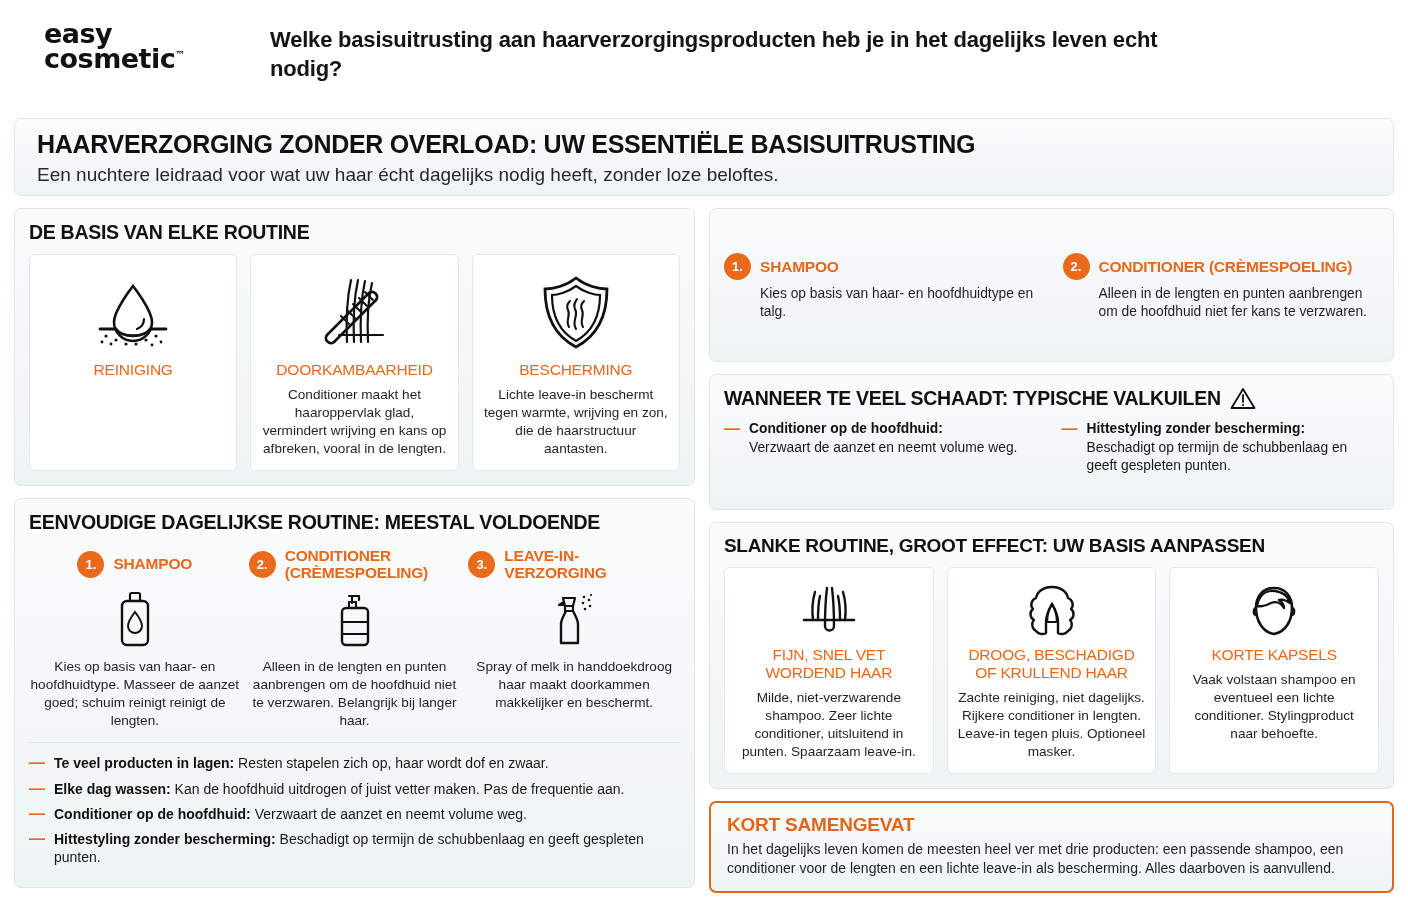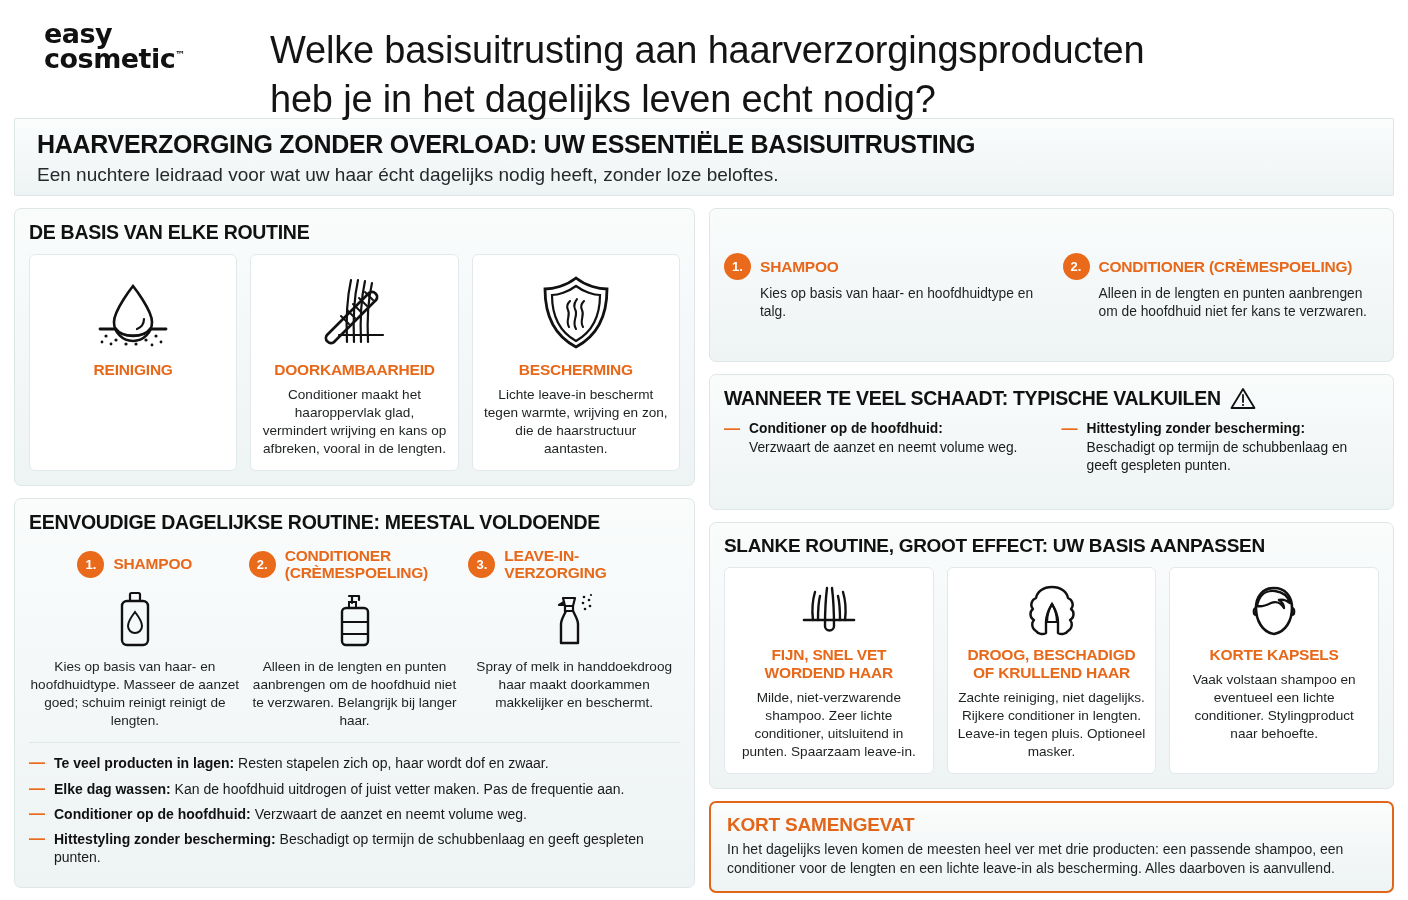--- a/index.html
+++ b/index.html
@@ -17,30 +17,30 @@
   .brand { width: 270px; padding-left: 44px; padding-top: 8px; }
   .brand-l1, .brand-l2 {
     font-family: "DejaVu Sans", sans-serif;
     font-weight: 700; letter-spacing: -0.5px; line-height: 0.92;
     color: #111; font-size: 27px;
   }
   .brand-l2 { font-size: 27px; position: relative; display: inline-block; }
   .brand-tm { font-size: 10px; vertical-align: super; font-weight: 700; }
   .headline {
     padding-top: 12px;
-    font-size: 38px; font-weight: 400; line-height: 1.3;
+    font-size: 22px; font-weight: 700; line-height: 1.3;
     color: #141414; letter-spacing: -0.2px;
     max-width: 930px;
   }
 
   
   .banner {
     margin: 0 14px; height: 78px;
     background: linear-gradient(180deg,#fbfdfd 0%, #eef3f4 100%);
-    border: 1px solid #dfe6e8; border-radius: 1px;
+    border: 1px solid #dfe6e8; border-radius: 7px;
     padding: 11px 22px;
   }
   .banner-title {
     font-size: 25px; font-weight: 700; letter-spacing: -0.3px; color: #111;
     line-height: 1.15;
   }
   .banner-sub { font-size: 19px; color: #25292b; margin-top: 5px; }
 
   
   .columns { display: flex; gap: 14px; padding: 12px 14px 0 14px; align-items: flex-start; }
@@ -61,21 +61,21 @@
 
   
   .cards { display: flex; gap: 13px; }
   .card {
     flex: 1; background: #ffffff; border: 1px solid #e3e9ea; border-radius: 6px;
     padding: 14px 10px 12px 10px; text-align: center;
     display: flex; flex-direction: column; align-items: center;
   }
   .card-icon { height: 86px; display: flex; align-items: center; justify-content: center; }
   .card-title {
-    color: #e8681a; font-weight: 700; font-size: 15.5px; letter-spacing: -0.2px;
+    color: #e8681a; font-weight: 400; font-size: 15.5px; letter-spacing: -0.2px;
     margin: 6px 0 7px 0; line-height: 1.15;
   }
   .card-body { font-size: 13.6px; line-height: 1.33; color: #1d2122; }
 
   
   .steps { display: flex; gap: 8px; }
   .step { flex: 1; display: flex; flex-direction: column; align-items: center; }
   .step-head { display: flex; align-items: center; gap: 9px; min-height: 40px; }
   .badge {
     width: 27px; height: 27px; border-radius: 50%;

